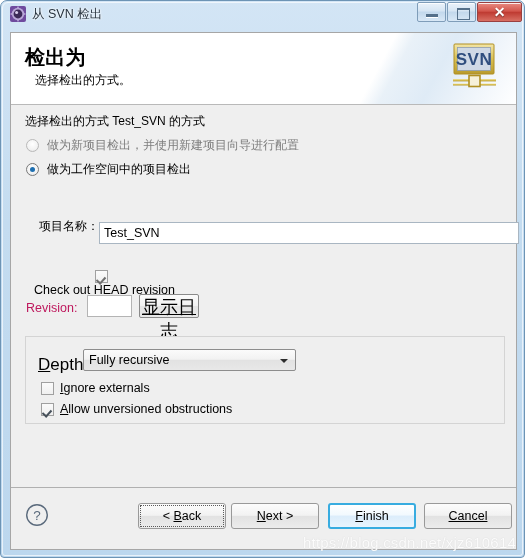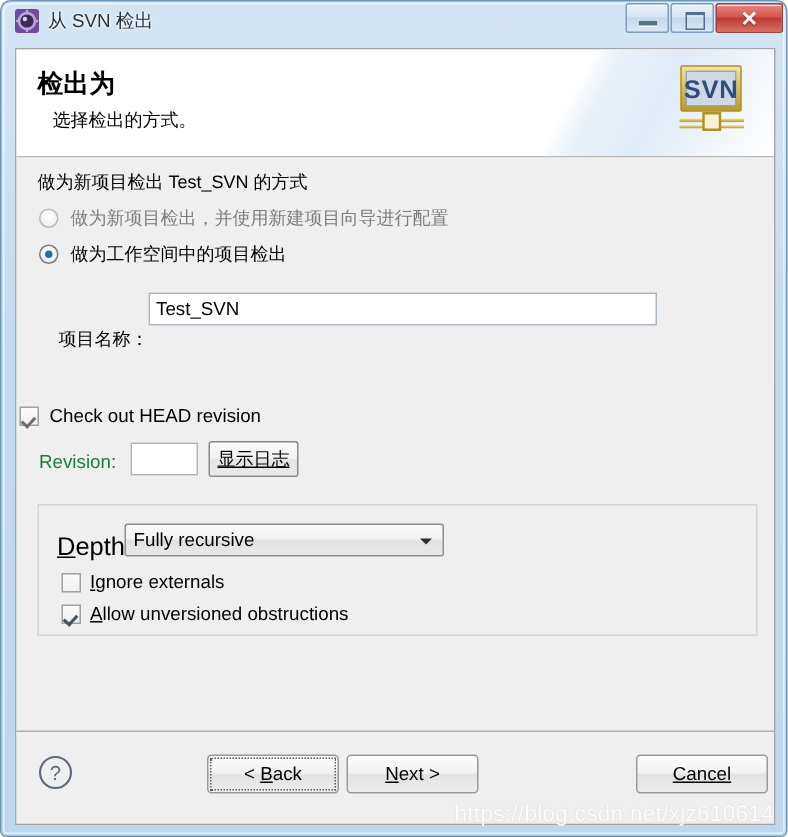--- a/index.html
+++ b/index.html
@@ -127,21 +127,21 @@
   }
   .header-sheen {
     position: absolute;
     right: 0; top: 0;
     width: 200px; height: 71px;
     background: linear-gradient(118deg, rgba(255,255,255,0) 34%, #e9f1f8 42%, #dfebf6 60%, #eef4fa 78%, #ffffff 100%);
   }
   .wizard-title {
     position: absolute;
     left: 14px; top: 11px;
-    font-size: 17px;
+    font-size: 20px;
     font-weight: bold;
     color: #000;
     letter-spacing: 0.3px;
   }
   .wizard-subtitle {
     position: absolute;
     left: 24px; top: 39px;
     font-size: 12px;
     color: #000;
   }
@@ -202,39 +202,40 @@
 
   
   .pn-label {
     position: absolute;
     left: 28px; top: 113px;
     font-size: 12px;
     color: #000;
   }
   .pn-input {
     position: absolute;
-    left: 88px; top: 90px;
-    width: 339px; height: 22px;
+    left: 88px; top: 117px;
+    width: 420px; height: 22px;
     box-sizing: border-box;
     border: 1px solid #a9b6c2;
     background: #ffffff;
     font-family: "Liberation Sans", sans-serif;
     font-size: 12.5px;
     color: #000;
     padding: 0 4px;
     line-height: 20px;
     outline: none;
   }
 
   
   .head-row {
     position: absolute;
-    left: 2px; top: 165px;
+    left: 16px; top: 165px;
     display: flex;
     align-items: center;
+    flex-direction: column;
   }
   .cb {
     width: 13px; height: 13px;
     box-sizing: border-box;
     border: 1px solid #a0a0a0;
     background: linear-gradient(to bottom, #fbfbfb 0%, #f0f0f0 100%);
     position: relative;
     flex: none;
   }
   .cb.checked-grey::after {
@@ -258,21 +259,21 @@
   .cb-label {
     margin-left: 7px;
     font-size: 12.5px;
     color: #000;
   }
 
   .rev-label {
     position: absolute;
     left: 15px; top: 196px;
     font-size: 12.5px;
-    color: #15803d;
+    color: #be185d;
   }
   .rev-input {
     position: absolute;
     left: 76px; top: 190px;
     width: 45px; height: 22px;
     box-sizing: border-box;
     border: 1px solid #b4b4b4;
     background: #ffffff;
     font-family: "Liberation Sans", sans-serif;
     font-size: 12px;
@@ -281,21 +282,21 @@
   }
   .showlog-btn {
     position: absolute;
     left: 128px; top: 189px;
     width: 60px; height: 24px;
     box-sizing: border-box;
     border: 1px solid #8a8a8a;
     border-radius: 2px;
     background: linear-gradient(to bottom, #fbfbfb 0%, #f1f1f1 48%, #e4e4e4 52%, #e9e9e9 100%);
     font-family: "Liberation Sans", sans-serif;
-    font-size: 12px;
+    font-size: 18px;
     color: #000;
     cursor: default;
     padding: 0;
   }
   .showlog-btn span { text-decoration: underline; }
 
   
   .group {
     position: absolute;
     left: 14px; top: 231px;
@@ -456,21 +457,21 @@
           <text x="27" y="25" font-family="Liberation Sans, sans-serif" font-size="17" font-weight="bold" fill="#2f4e7e" text-anchor="middle" letter-spacing="0.5">SVN</text>
           <rect x="6" y="39" width="43" height="2.4" fill="url(#gold)"></rect>
           <rect x="6" y="43.5" width="43" height="2" fill="url(#gold)"></rect>
           <rect x="22" y="35.5" width="11" height="11" fill="#f6f0d8" stroke="#b08f22" stroke-width="1.6"></rect>
         </svg>
       </span>
     </div>
 
     <div class="content">
 
-      <div class="lbl-choose">做为新项目检出 Test_SVN 的方式</div>
+      <div class="lbl-choose">选择检出的方式 Test_SVN 的方式</div>
 
       <div class="radio-row r2">
         <span class="radio-mark"></span>
         <span class="radio-label">做为工作空间中的项目检出</span>
       </div>
 
       <div class="radio-row r1">
         <span class="radio-mark"></span>
         <span class="radio-label">做为新项目检出，并使用新建项目向导进行配置</span>
       </div>
@@ -519,20 +520,23 @@
 
       <button class="btn back">
         <span class="focus-ring"></span>
         <span>&lt; </span><u>B</u><span>ack</span>
       </button>
 
       <button class="btn next">
         <u>N</u><span>ext &gt;</span>
       </button>
 
+      <button class="btn finish">
+        <u>F</u><span>inish</span>
+      </button>
 
       <button class="btn cancel">
         <span>Cancel</span>
       </button>
     </div>
   </div>
 
   <div class="watermark">https://blog.csdn.net/xjz610614</div>
 </div>
 

